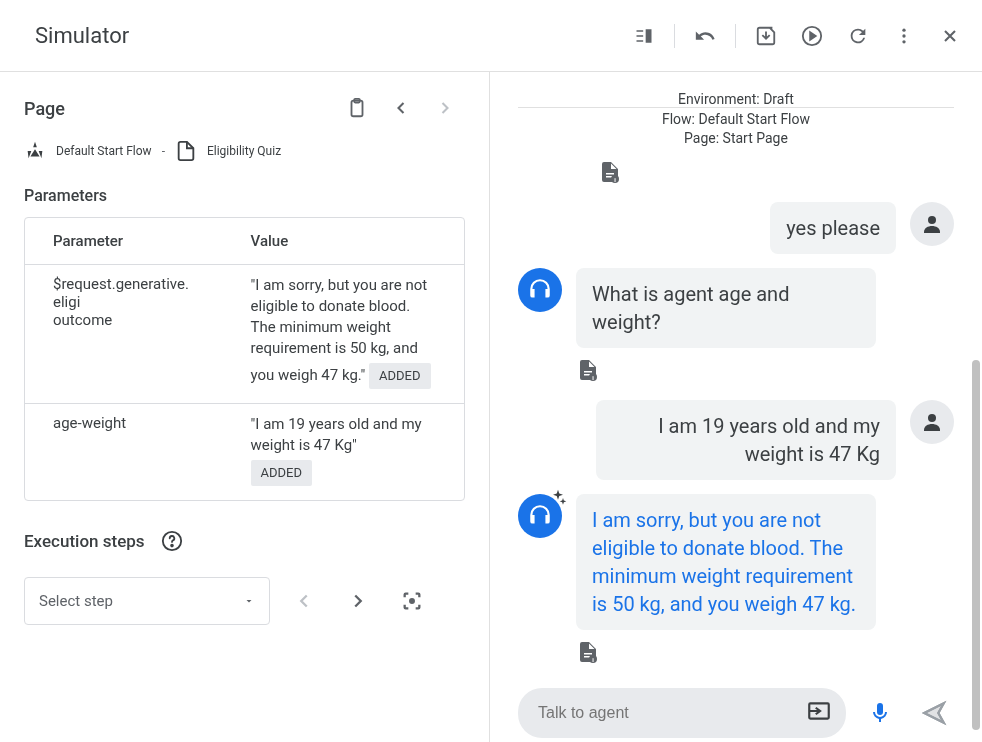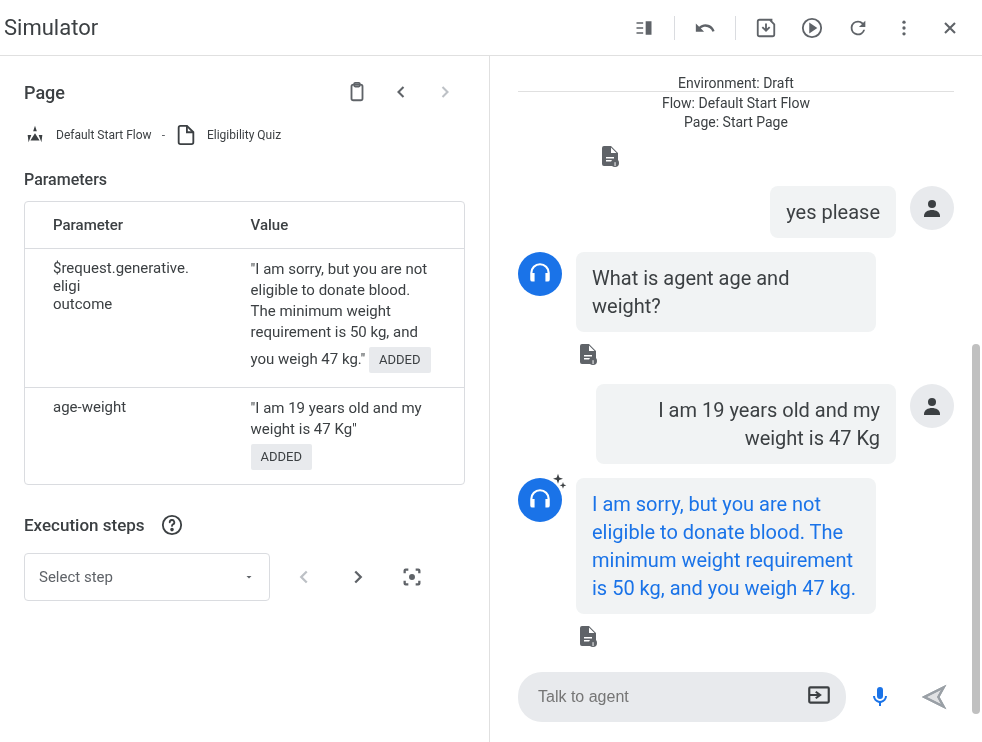--- a/index.html
+++ b/index.html
@@ -8,22 +8,22 @@
       background: #fff;
       color: #202124;
       width: 982px;
       height: 742px;
       overflow: hidden;
     }
     .header {
       display: flex;
       align-items: center;
       justify-content: space-between;
-      padding: 8px 12px 8px 4px;
-      height: 56px;
+      padding: 8px 12px 8px 35px;
+      height: 72px;
       border-bottom: 1px solid #e0e0e0;
     }
     .header-title {
       font-size: 22px;
       font-weight: 400;
       color: #3c4043;
     }
     .header-actions {
       display: flex;
       align-items: center;
@@ -123,21 +123,21 @@
       color: #3c4043;
       font-size: 13px;
       padding: 4px 10px;
       border-radius: 2px;
       margin-top: 4px;
     }
     .exec-row {
       display: flex;
       align-items: center;
       gap: 15px;
-      margin-bottom: 16px;
+      margin-bottom: 24px;
     }
     .help-icon {
       width: 24px;
       height: 24px;
       display: flex;
       align-items: center;
       justify-content: center;
     }
     .step-row {
       display: flex;

